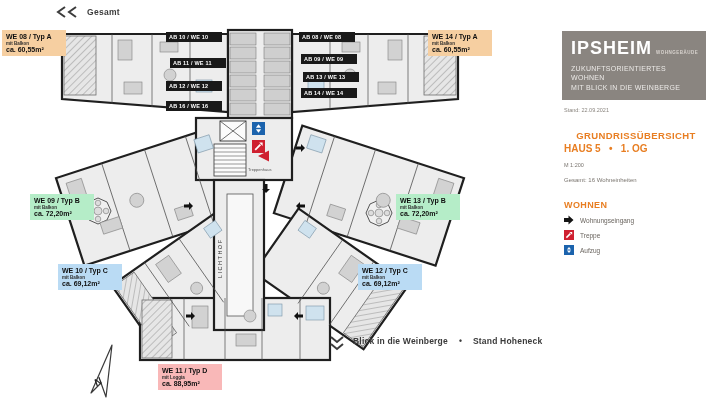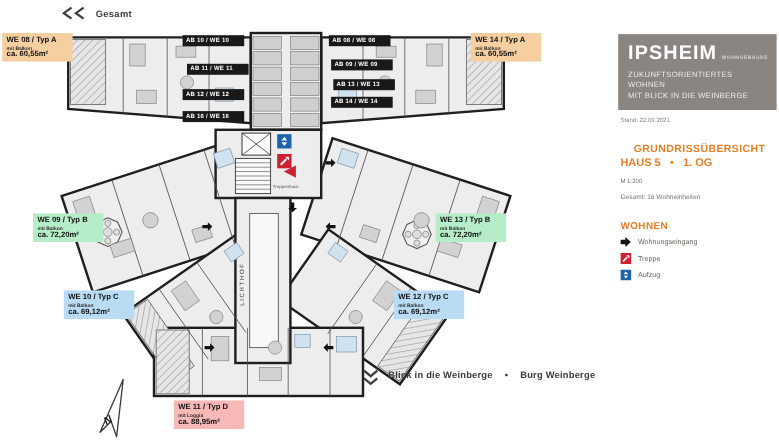--- a/index.html
+++ b/index.html
@@ -246,21 +246,21 @@
   <span>Gesamt</span>
 </div>
 
 <div class="abs view-line">
   <svg width="14" height="16">
     <polyline points="1,1 7,6 13,1" fill="none" stroke="#3c3c3c" stroke-width="2"></polyline>
     <polyline points="1,8 7,13 13,8" fill="none" stroke="#3c3c3c" stroke-width="2"></polyline>
   </svg>
   <span class="vtxt">Blick in die Weinberge</span>
   <span class="vsep">•</span>
-  <span class="vtxt">Burg Weinberge</span>
+  <span class="vtxt">Stand Hoheneck</span>
 </div>
 
 <svg class="abs" style="left:84px;top:343px;" width="40" height="56">
   <path d="M28,2 L7,50 L17,40 L22,54 Z" fill="#ffffff" stroke="#3a3a3a" stroke-width="1.2" stroke-linejoin="round"></path>
   <text x="10" y="42" font-size="10" font-style="italic" font-weight="bold" fill="#222" transform="rotate(-32 14 38)">N</text>
 </svg>
 
 <div class="apt-label" style="left: 2px; top: 30px; background-color: rgb(246, 207, 161);">
   <div class="apt-title">WE 08 / Typ A</div>
   <div class="apt-sub">mit Balkon</div>

